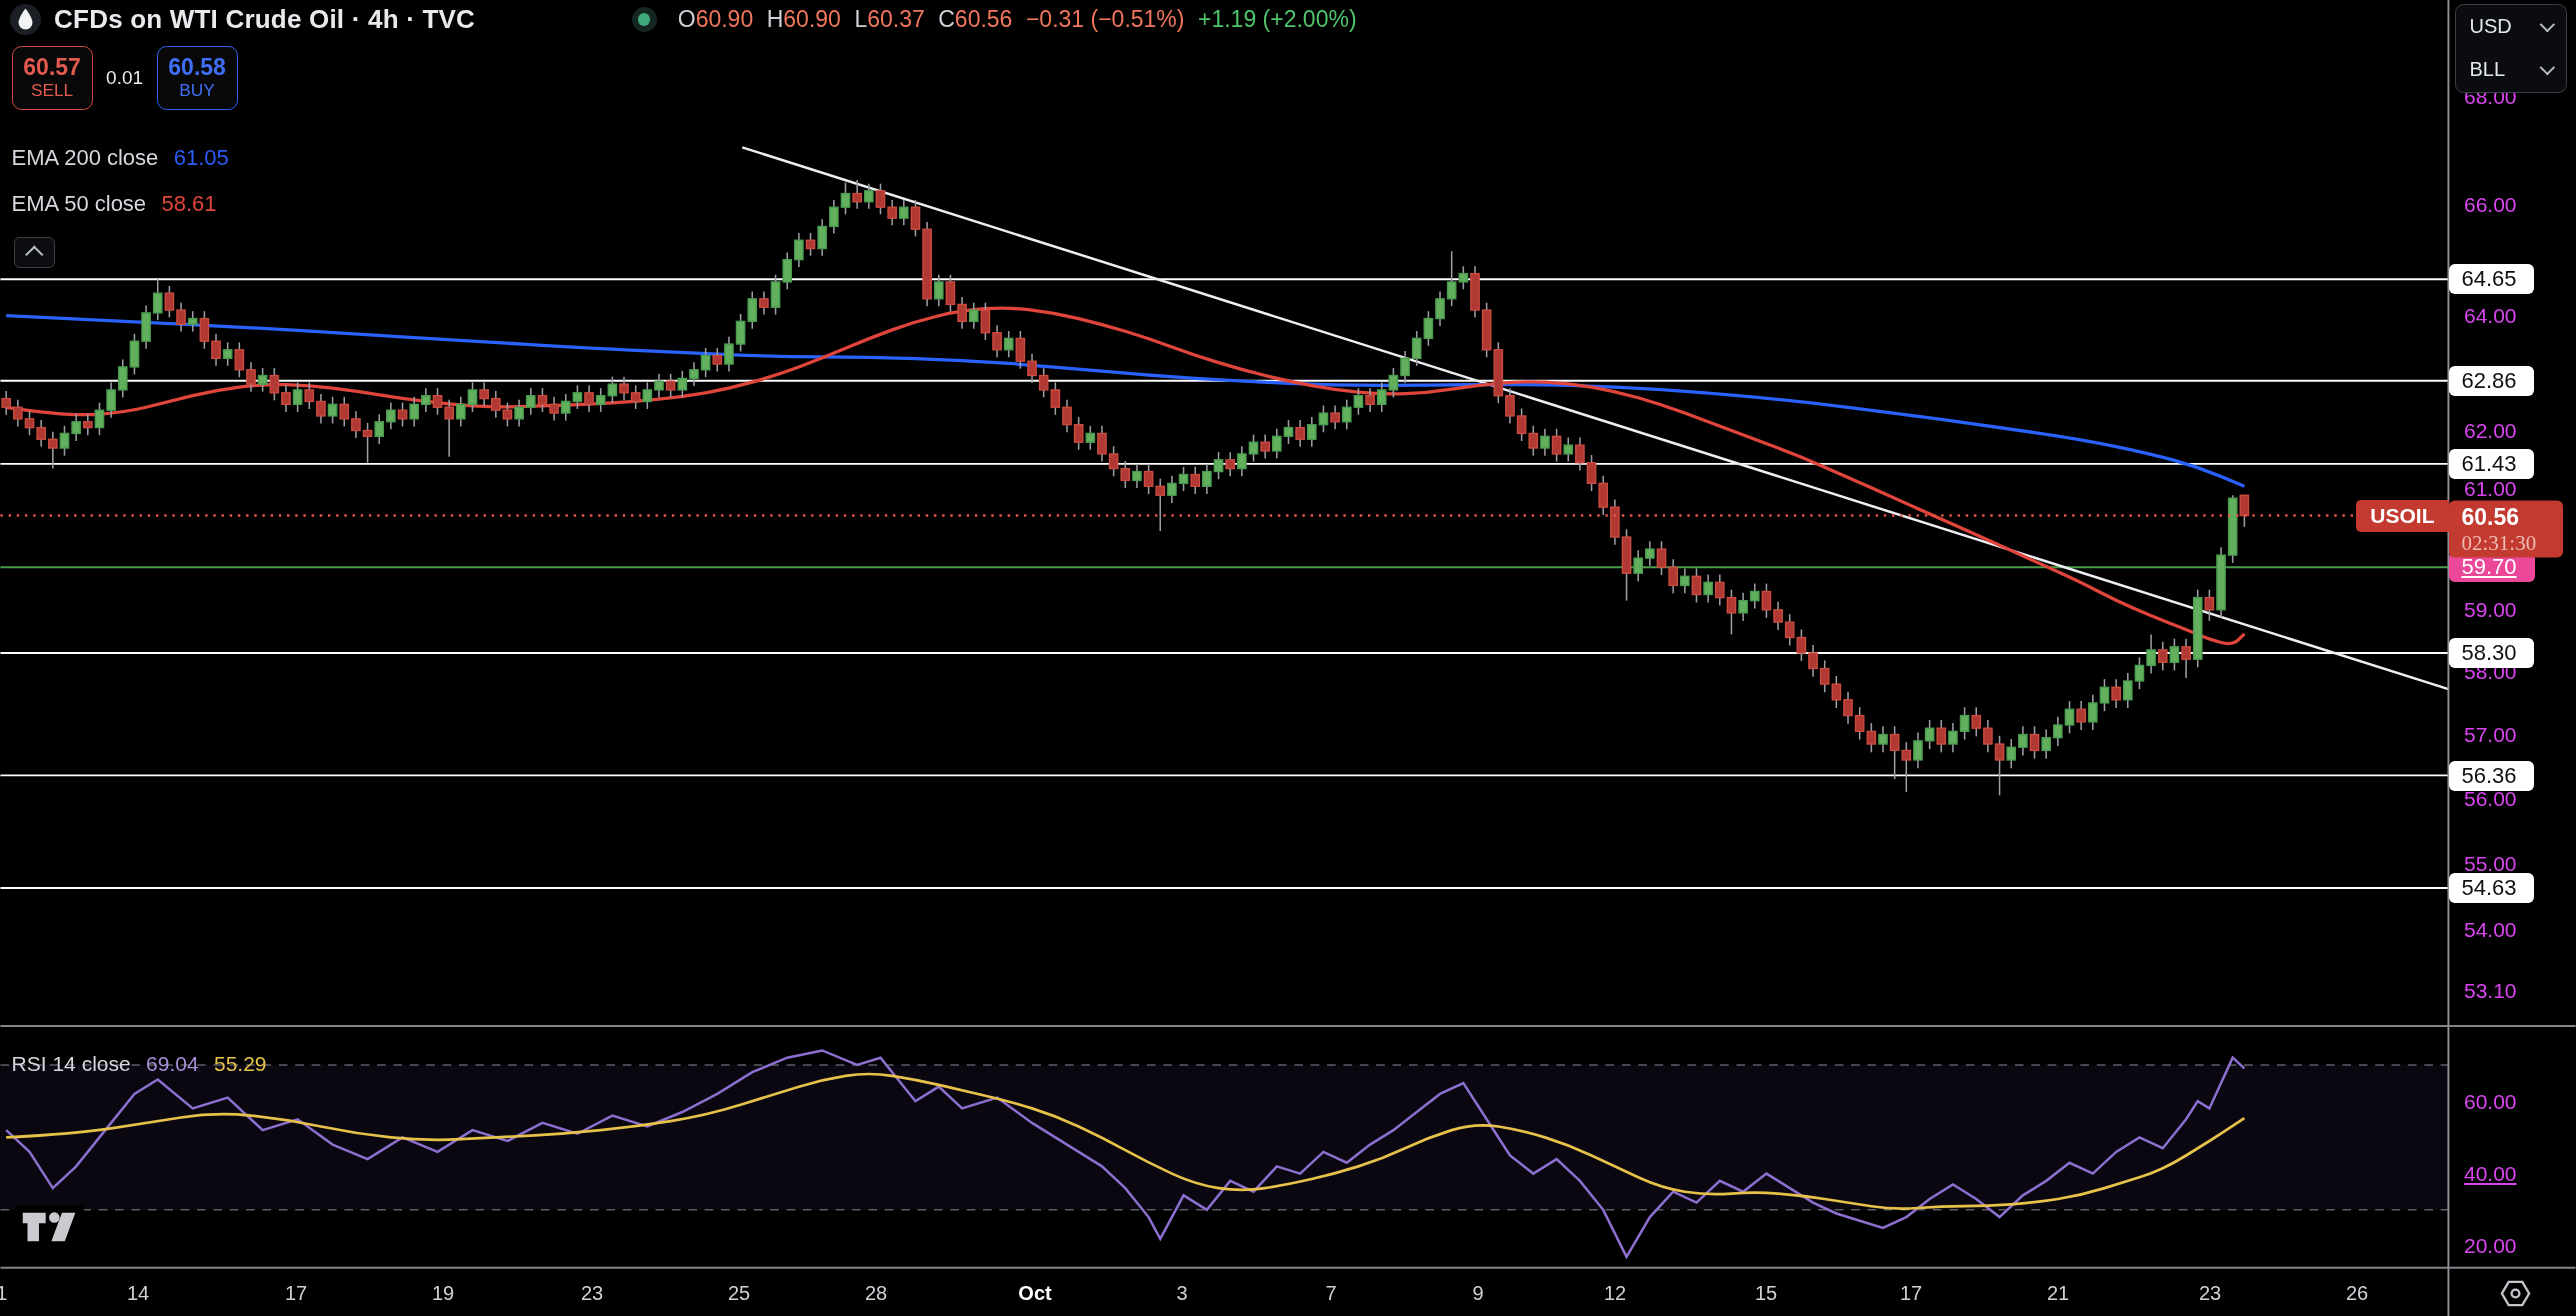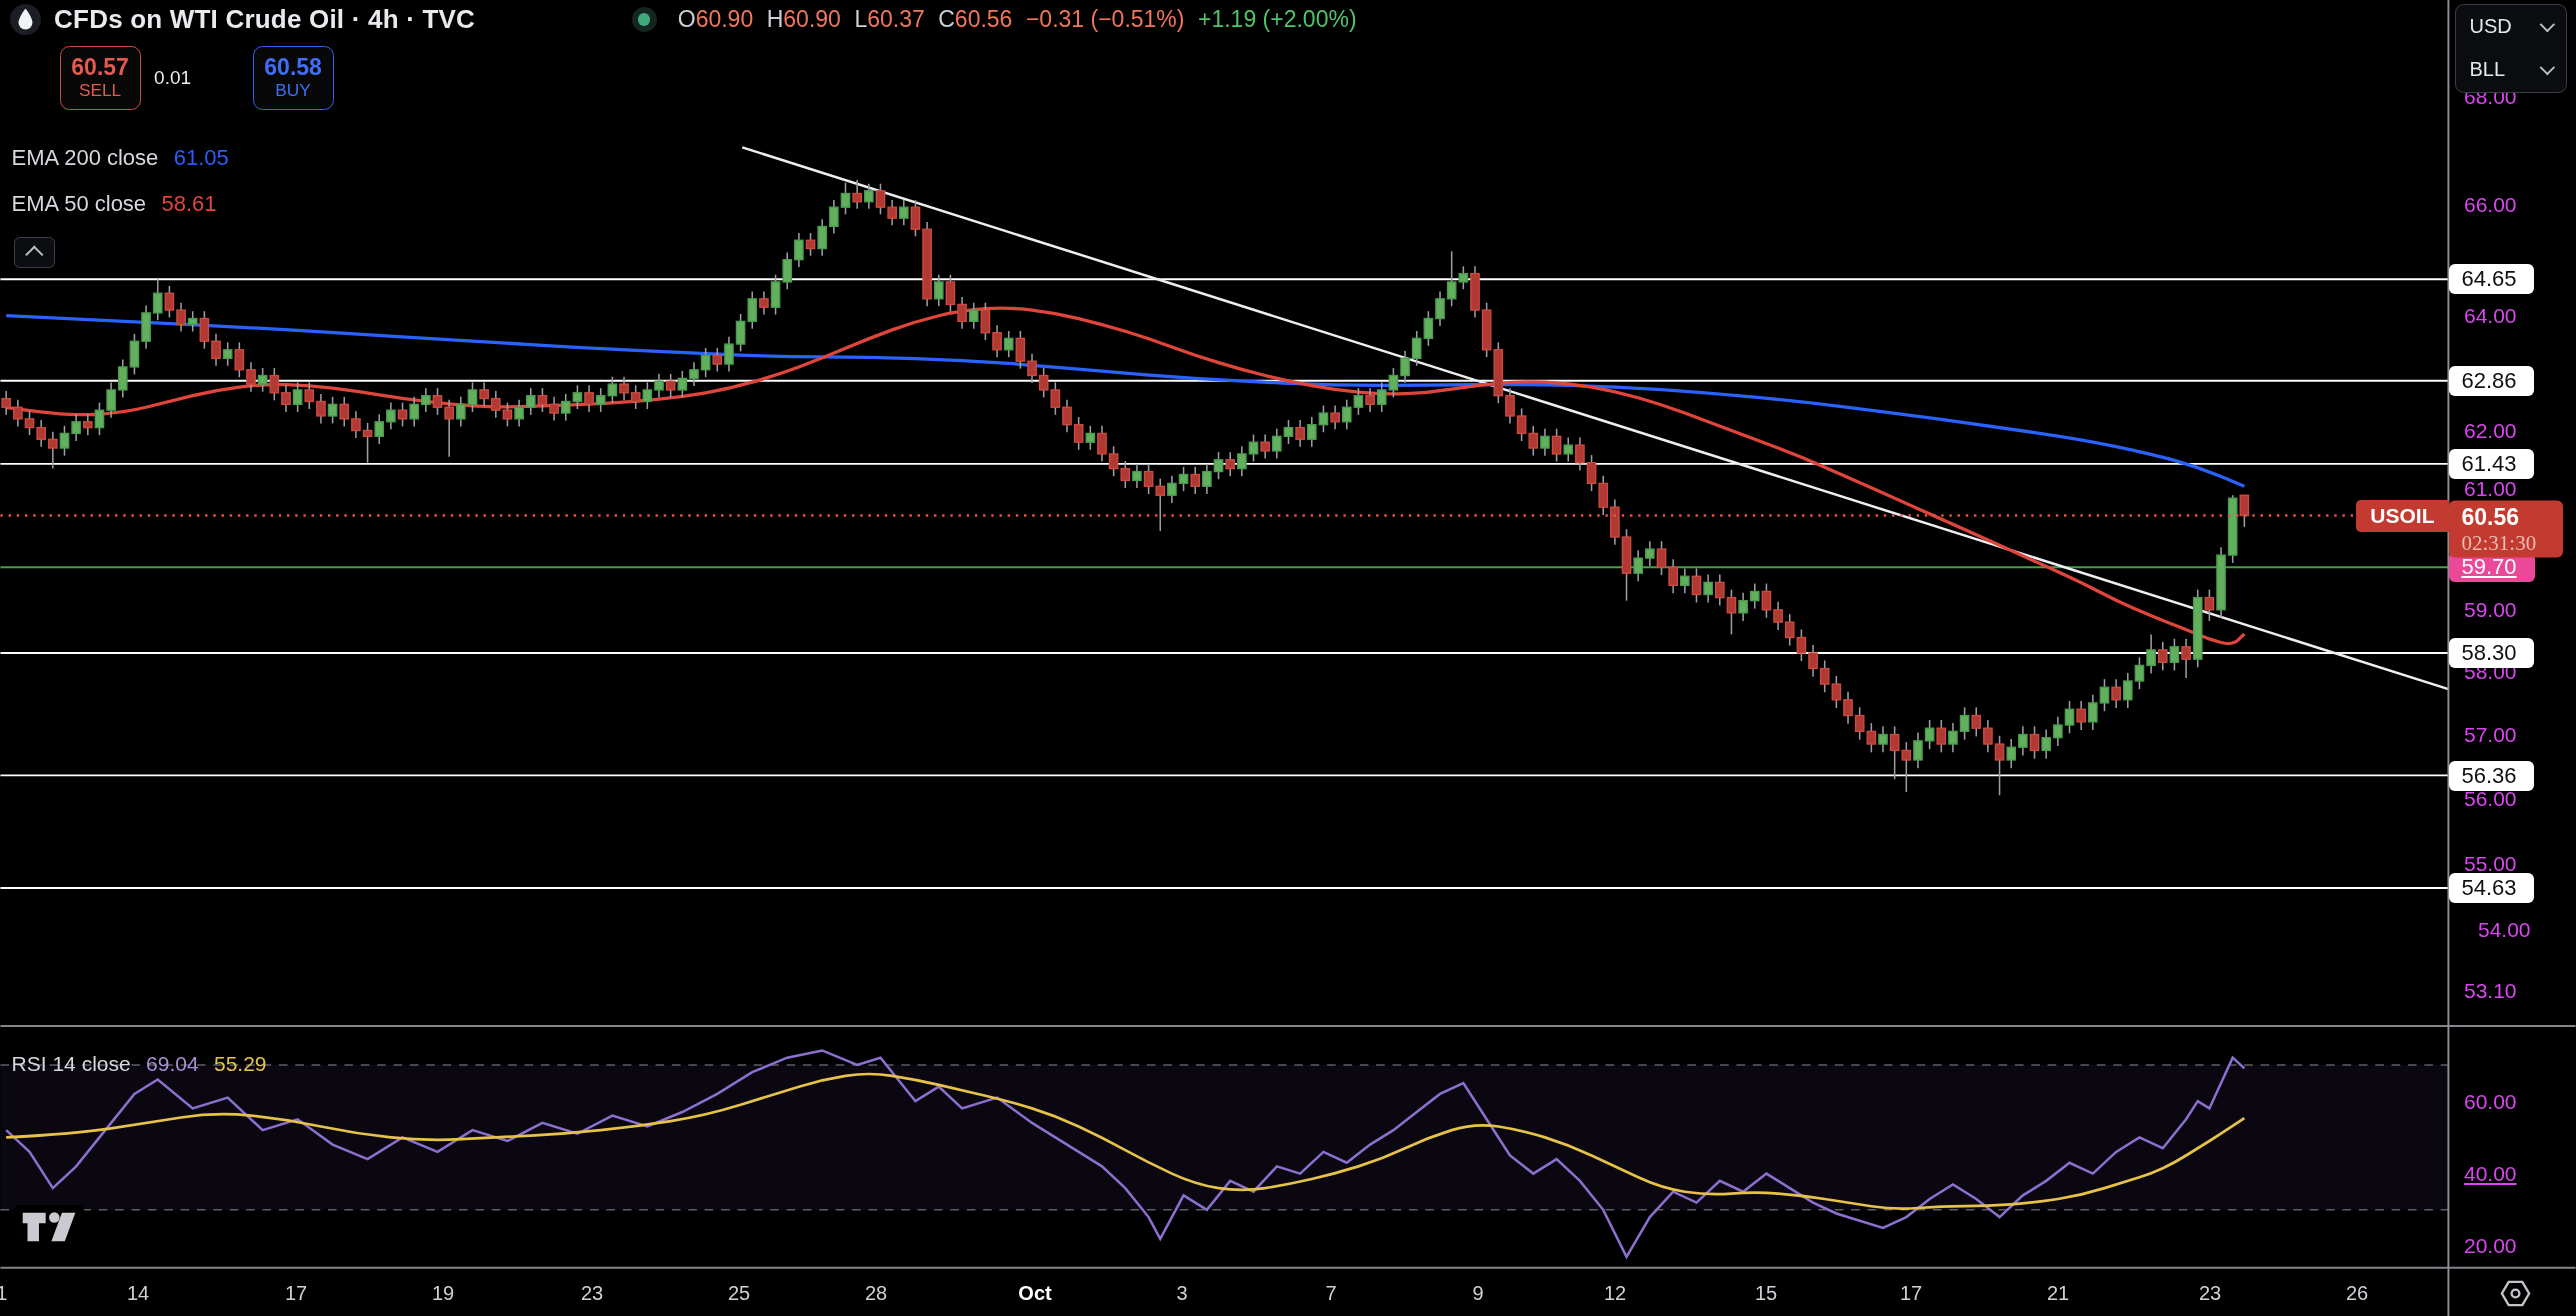--- a/index.html
+++ b/index.html
@@ -12,21 +12,21 @@
   #page-title{color:#e8eaee;font-size:26px;font-weight:600;letter-spacing:0.2px;white-space:nowrap;}
   .status-dot{width:25px;height:25px;border-radius:50%;background:#14261f;display:flex;align-items:center;justify-content:center;margin-left:143px;}
   .status-dot i{width:12.5px;height:12.5px;border-radius:50%;background:#3fa97c;display:block;}
   #ohlc-row{display:flex;align-items:center;gap:0;font-size:23px;white-space:nowrap;margin-left:7.7px;}
   #ohlc-row .lt{color:#cdd0d7;margin-left:13.5px;}
   #ohlc-row .vl{color:#f0765c;}
   #ohlc-row .chg{color:#f0765c;margin-left:13.5px;}
   #ohlc-row .chg2{color:#4fc46a;margin-left:13.5px;}
   
   #trade-row{position:absolute;left:11.6px;top:46px;display:flex;align-items:center;z-index:20;}
-  .trade-btn{width:79px;height:62px;border-radius:9.6px;background:rgba(10,10,10,.8);display:flex;flex-direction:column;align-items:center;justify-content:center;cursor:pointer;margin-left:48px;}
+  .trade-btn{width:79px;height:62px;border-radius:9.6px;background:rgba(10,10,10,.8);display:flex;flex-direction:column;align-items:center;justify-content:center;cursor:pointer;}
   .sell{border:1.9px solid #cf4a42;color:#e25a50;}
   .buy{border:1.9px solid #2f62f2;color:#3f6ff7;}
   .trade-price{font-size:23px;font-weight:700;line-height:1.1;}
   .trade-label{font-size:17.3px;line-height:1.2;}
   #spread{width:64px;text-align:center;color:#e8eaee;font-size:19px;}
   
   .ind-row{position:absolute;left:11.6px;display:flex;gap:15.4px;font-size:22px;z-index:20;cursor:default;}
   .ind-name{color:#d5d8de;}
   .v-blue{color:#2c5cf5;}
   .v-red{color:#e0453c;}
@@ -552,21 +552,21 @@
       <div class="tick" style="top: 97px;">68.00</div>
       <div class="tick" style="top: 205px;">66.00</div>
       <div class="tick" style="top: 316px;">64.00</div>
       <div class="tick" style="top: 431px;">62.00</div>
       <div class="tick" style="top: 489px;">61.00</div>
       <div class="tick" style="top: 610px;">59.00</div>
       <div class="tick" style="top: 672px;">58.00</div>
       <div class="tick" style="top: 735px;">57.00</div>
       <div class="tick" style="top: 799px;">56.00</div>
       <div class="tick" style="top: 864px;">55.00</div>
-      <div class="tick" style="top: 930px; margin-left: 14px;">54.00</div>
+      <div class="tick" style="top: 930px;">54.00</div>
       <div class="tick" style="top: 991px;">53.10</div>
       <div class="lvl-badge" style="top: 279px;">64.65</div>
       <div class="lvl-badge" style="top: 381px;">62.86</div>
       <div class="lvl-badge" style="top: 464px;">61.43</div>
       <div class="lvl-badge green" style="top: 567px;">59.70</div>
       <div class="lvl-badge" style="top: 653px;">58.30</div>
       <div class="lvl-badge" style="top: 776px;">56.36</div>
       <div class="lvl-badge" style="top: 888px;">54.63</div>
       <div class="tick" style="top: 1102px;">60.00</div>
       <div class="tick" style="top: 1174px; text-decoration: underline;">40.00</div>

